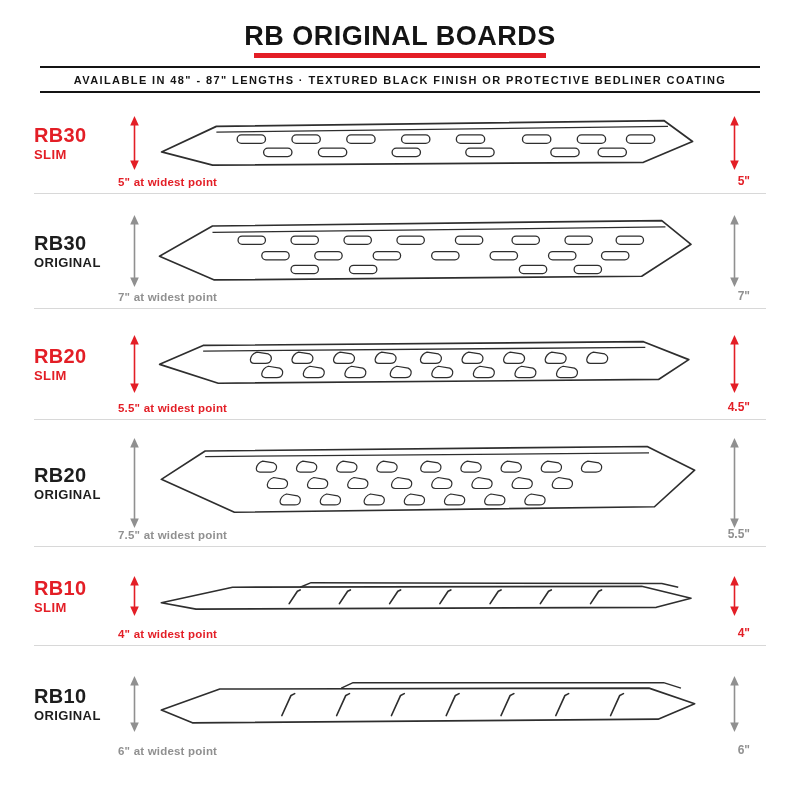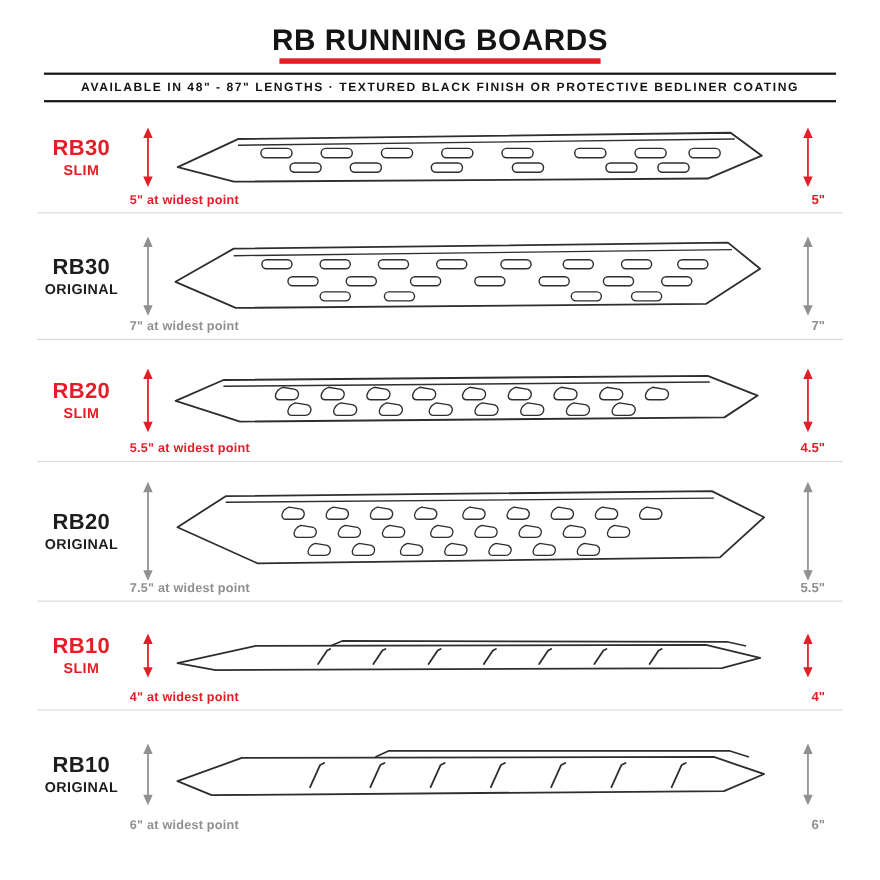--- a/index.html
+++ b/index.html
@@ -26,21 +26,21 @@
   
   .rows{margin:0 34px;}
   .row{
     display:flex;align-items:center;position:relative;
     border-bottom:1px solid #d8d8d8;
   }
   .row:last-child{border-bottom:none;}
   .r1{height:100px}.r2{height:114px}.r3{height:110px}
   .r4{height:126px}.r5{height:98px}.r6{height:116px}
 
-  .label-col{width:80px;text-align:center;flex:0 0 auto;}
+  .label-col{width:80px;text-align:left;flex:0 0 auto;}
   .model{font-size:20px;font-weight:800;letter-spacing:.3px;line-height:21px;}
   .variant{font-size:13px;font-weight:700;letter-spacing:.4px;margin-top:1px;}
 
   .arrow-col{width:40px;flex:0 0 auto;display:flex;justify-content:center;align-items:center;}
   .board-col{flex:1 1 auto;display:flex;align-items:center;min-width:0;}
   .board{width:100%;display:block;}
   .right-col{width:64px;flex:0 0 auto;display:flex;justify-content:center;align-items:center;}
 
   .width-note{
     position:absolute;left:84px;bottom:5px;
@@ -62,21 +62,21 @@
   .edge{fill:none;stroke:#2e2e2e;stroke-width:1.4;}
   .slot{fill:none;stroke:#2e2e2e;stroke-width:1.4;}
   .td{fill:none;stroke:#2e2e2e;stroke-width:1.3;}
   .hash{fill:none;stroke:#2e2e2e;stroke-width:1.8;stroke-linecap:round;stroke-linejoin:round;}
   .tread{fill:none;stroke:#2e2e2e;stroke-width:1.6;stroke-linejoin:round;}
 </style>
 </head>
 <body>
 
 <header>
-  <h1 class="page-title">RB RUNNING BOARDS</h1>
+  <h1 class="page-title">RB ORIGINAL BOARDS</h1>
   <div class="title-underline"></div>
   <div class="subtitle-band">
     <span>AVAILABLE IN 48" - 87" LENGTHS  ·  TEXTURED BLACK FINISH OR PROTECTIVE BEDLINER COATING</span>
   </div>
 </header>
 
 <div class="rows">
 
   <div class="row r1 slim">
     <div class="label-col">

